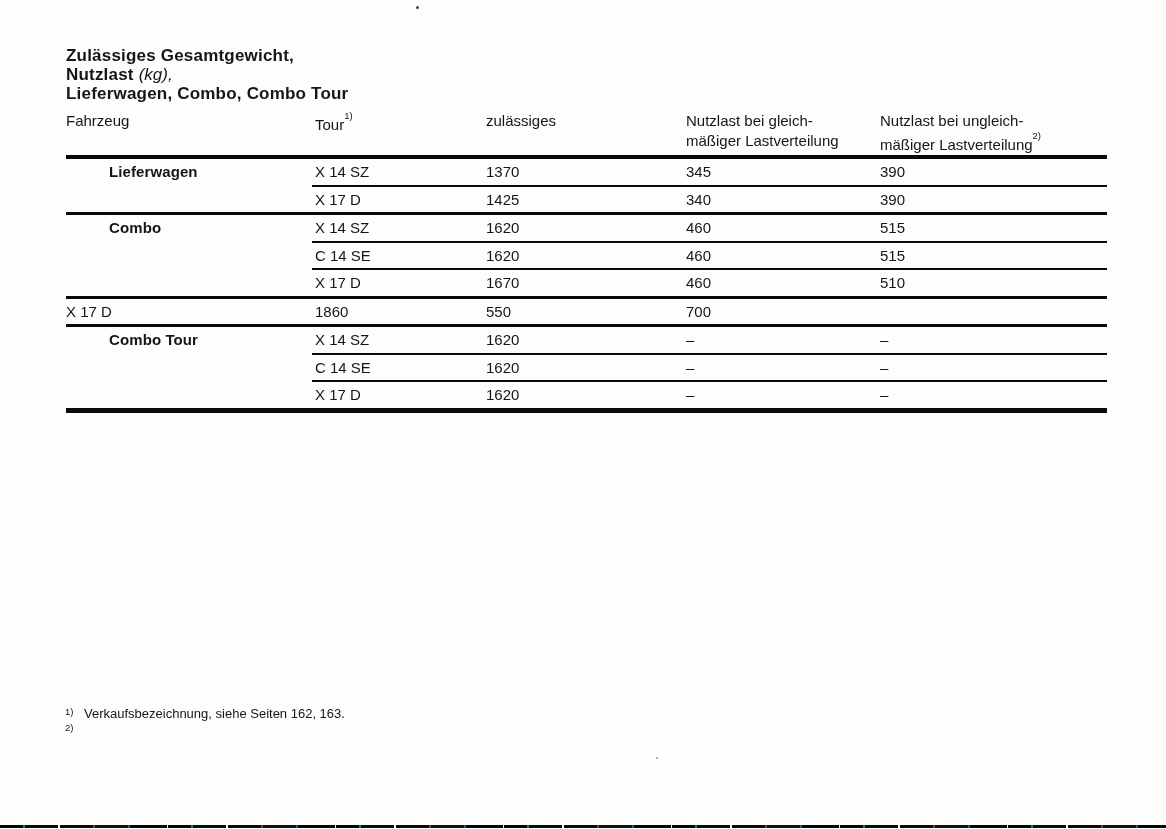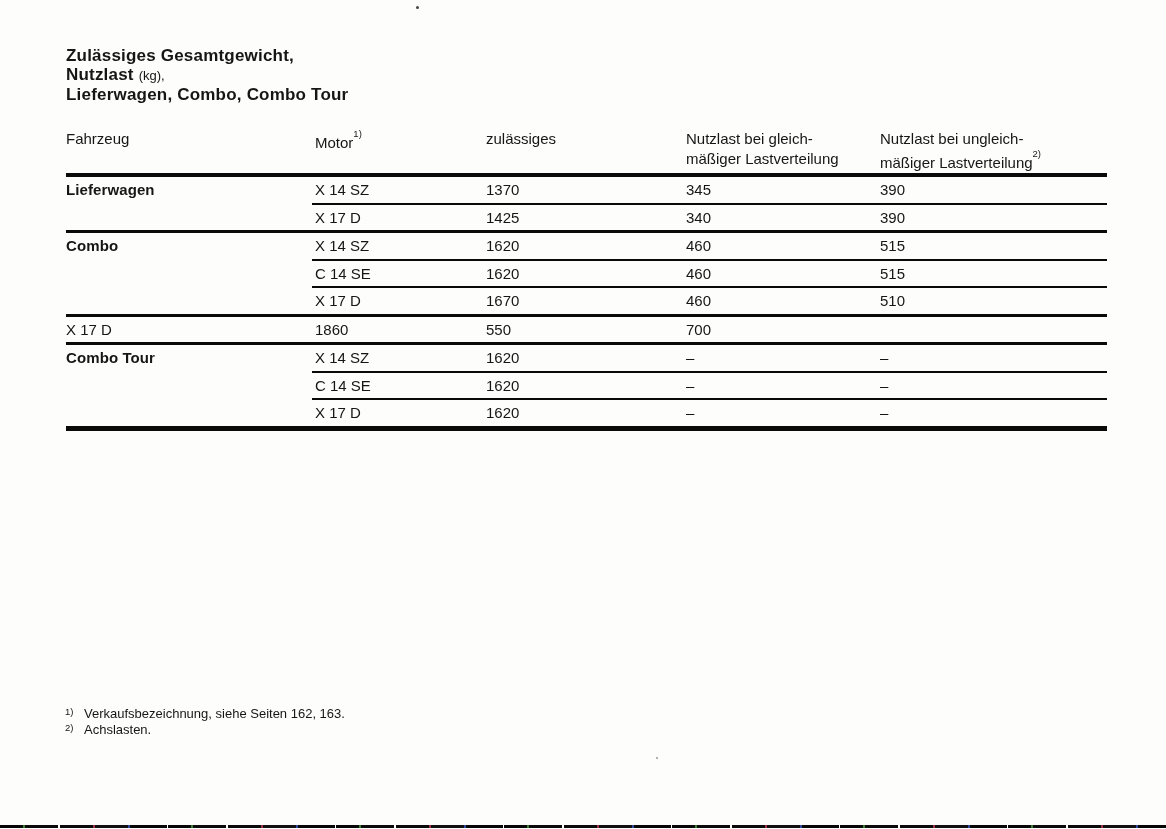--- a/index.html
+++ b/index.html
@@ -18,46 +18,47 @@
   .title-block {
     position: absolute;
     left: 66px;
     top: 46px;
     font-size: 17px;
     font-weight: bold;
     line-height: 19px;
     letter-spacing: 0.2px;
   }
   .title-small {
-    font-size: 13px;
+    font-size: 17px;
     font-weight: normal;
     letter-spacing: 0;
+    font-style: italic;
   }
 
   
   .wtable {
     position: absolute;
     left: 66px;
-    top: 129px;
+    top: 111px;
     width: 1041px;
   }
   .trow {
     display: grid;
     grid-template-columns: 249px 171px 200px 194px 1fr;
   }
   .thead-row { min-height: 44px; align-items: start; }
   .thead-row .cell {
     font-size: 15px;
     line-height: 20px;
     font-weight: normal;
   }
   .body-row { height: 25.5px; align-items: center; }
   .cell { overflow: hidden; white-space: nowrap; }
   .body-row .cell { font-size: 15px; }
-  .cell.vehicle { font-weight: bold; letter-spacing: 0.1px; }
+  .cell.vehicle { font-weight: bold; letter-spacing: 0.1px; margin-left: 43px; }
 
   .sup {
     font-size: 9.5px;
     position: relative;
     top: -5px;
     letter-spacing: 0;
   }
 
   .sep { background: #0a0a0a; }
   .sep.rule-top    { height: 4px; }
@@ -128,21 +129,21 @@
   <div class="title-block">
     <div>Zulässiges Gesamtgewicht,</div>
     <div><span>Nutzlast</span> <span class="title-small">(kg),</span></div>
     <div>Lieferwagen, Combo, Combo Tour</div>
   </div>
 
   <div class="wtable">
 
     <div class="trow thead-row">
       <div class="cell">Fahrzeug</div>
-      <div class="cell"><span>Motor</span><sup class="sup">1)</sup></div>
+      <div class="cell"><span>Tour</span><sup class="sup">1)</sup></div>
       <div class="cell">
         <div>zulässiges</div>
       </div>
       <div class="cell">
         <div>Nutzlast bei gleich-</div>
         <div>mäßiger Lastverteilung</div>
       </div>
       <div class="cell">
         <div>Nutzlast bei ungleich-</div>
         <div><span>mäßiger Lastverteilung</span><sup class="sup">2)</sup></div>
@@ -236,21 +237,20 @@
   <div class="footnotes">
     <div class="fn">
       <div class="fn-marker">1)</div>
       <div>
         <span class="fn-text">Verkaufsbezeichnung, siehe Seiten 162, 163.</span>
       </div>
     </div>
     <div class="fn">
       <div class="fn-marker">2)</div>
       <div>
-        <span class="fn-text">Achslasten.</span>
       </div>
     </div>
   </div>
 
   <div class="page-number">177</div>
 
   <div class="scan-edge"></div>
 
 </div>
 

